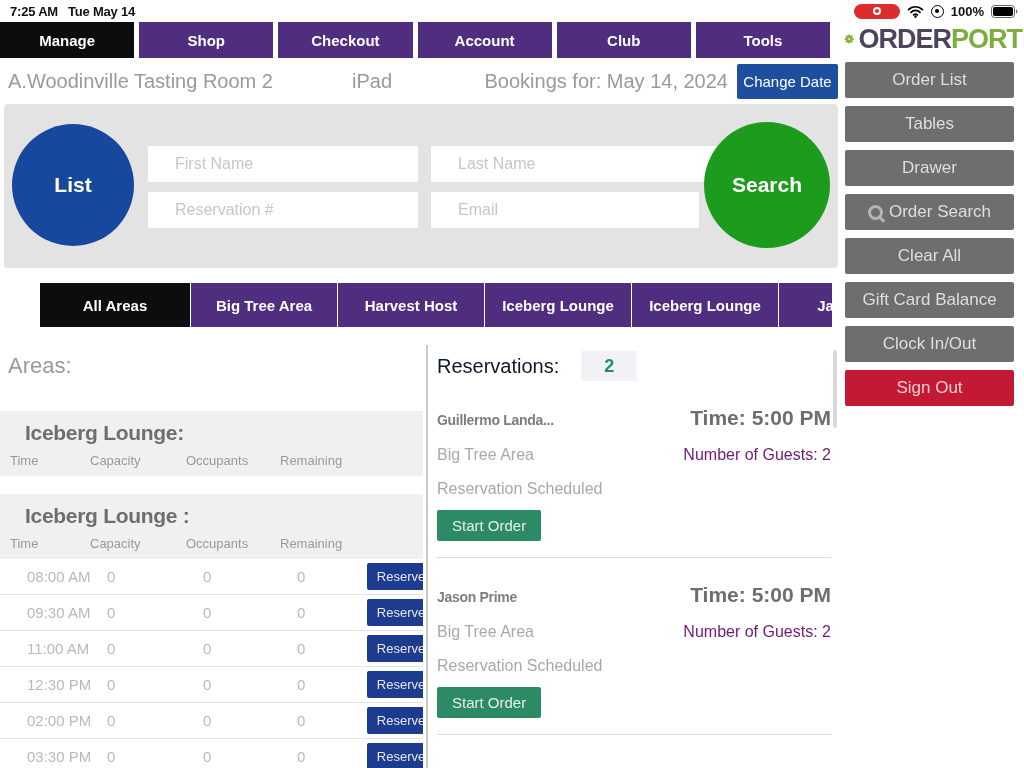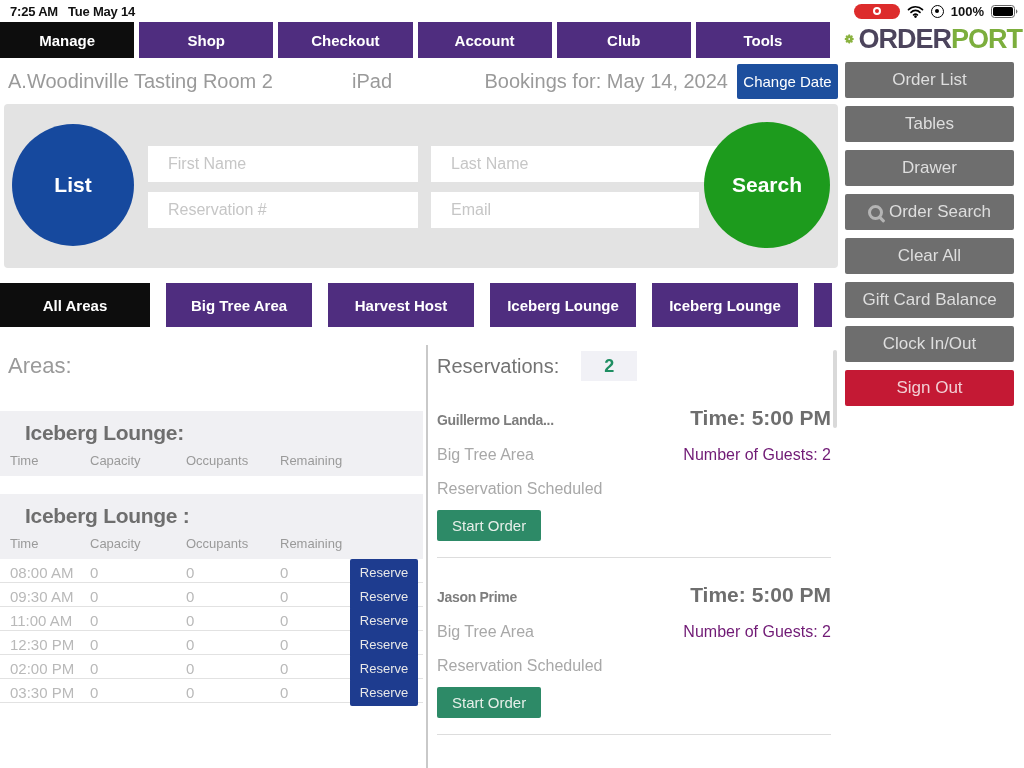--- a/index.html
+++ b/index.html
@@ -54,57 +54,57 @@
   
   .search-panel { position:absolute; top:104px; left:4px; width:834px; height:164px;
     background:#e3e3e3; border-radius:4px; }
   .list-circle { position:absolute; left:8px; top:20px; width:122px; height:122px; border-radius:50%;
     background:#16499e; color:#fff; font-size:21px; font-weight:700;
     display:flex; align-items:center; justify-content:center; }
   .search-circle { position:absolute; left:700px; top:18px; width:126px; height:126px; border-radius:50%;
     background:#1d9b1d; color:#fff; font-size:21px; font-weight:700;
     display:flex; align-items:center; justify-content:center; }
   .search-input { position:absolute; height:36px; background:#fff; border:none; outline:none;
-    font-size:16px; color:#555; padding:0 20px; }
+    font-size:16px; color:#555; padding:0 27px; }
   .search-input::placeholder { color:#c6c6c6; }
   .inp-fn { left:144px; top:42px; width:270px; }
   .inp-ln { left:427px; top:42px; width:304px; }
   .inp-rn { left:144px; top:88px; width:270px; }
   .inp-em { left:427px; top:88px; width:268px; }
 
   
   .area-tabs { position:absolute; top:283px; left:0; width:832px; height:44px;
-    display:flex; gap:16px; overflow:hidden; }
+    display:flex; gap:1px; overflow:hidden;padding-left:40px; }
   .tab-btn { width:146px; flex:0 0 auto; background:#4f2d7f; color:#fff; font-size:15px;
     font-weight:700; display:flex; align-items:center; justify-content:center; }
   .tab-btn.active { background:#0d0d0d; width:150px; }
   .tab-btn.clipped { width:74px; justify-content:flex-end; padding-right:10px; }
 
   
   .areas-panel { position:absolute; top:335px; left:0; width:423px; bottom:0; overflow:hidden; }
   .areas-title { margin:18px 0 0 8px; font-size:22px; color:#9a9a9a; font-weight:400; }
   .area-section { background:#f0f0f3; margin-top:32px; padding:10px 0 8px 0; }
   .area-section.second { margin-top:18px; }
   .section-name { padding-left:25px; font-size:21px; font-weight:700; color:#6e6e6e; letter-spacing:-0.3px; }
   .col-headers { display:grid; grid-template-columns:80px 96px 94px 1fr; padding-left:10px;
     margin-top:8px; font-size:13px; color:#9a9a9a; }
   .slot-row { display:grid; grid-template-columns:80px 96px 94px 70px 68px; align-items:center;
-    height:24px; padding-left:10px; border-bottom:1px solid #e2e2e2; }
+    height:36px; padding-left:27px; border-bottom:1px solid #e2e2e2; }
   .slot-time, .slot-val { font-size:15px; color:#b9b9b9; }
   .reserve-btn { width:68px; height:27px; background:#1e3c8f; color:#e8e8e8; font-size:13px;
     border-radius:2px; }
 
   .v-divider { position:absolute; top:345px; left:426px; width:2px; bottom:0; background:#c9c9c9; }
   .res-scrollbar { position:absolute; top:350px; left:833px; width:4px; height:78px;
     background:#d9d9d9; border-radius:2px; }
 
   
   .res-panel { position:absolute; top:335px; left:437px; width:394px; bottom:0; overflow:hidden; }
   .res-heading { display:flex; align-items:center; gap:22px; margin-top:16px; }
-  .res-title { font-size:20px; color:#737373; }
+  .res-title { font-size:20px; color:#0f172a; }
   .res-badge { width:56px; height:30px; background:#f1f1f6; color:#1f8e62; font-size:18px;
     font-weight:700; display:flex; align-items:center; justify-content:center; }
   .res-card { margin-top:25px; border-bottom:1px solid #ddd; padding-bottom:16px; }
   .res-top { display:flex; justify-content:space-between; align-items:baseline; }
   .res-name { font-size:14px; font-weight:700; color:#7d7d7d; letter-spacing:-0.3px; }
   .res-time { font-size:21px; font-weight:700; color:#6e6e6e; }
   .res-mid { display:flex; justify-content:space-between; margin-top:16px; }
   .res-area { font-size:16px; color:#a8a8a8; }
   .res-guests { font-size:16px; color:#701a75; }
   .res-status { margin-top:16px; font-size:16px; color:#a8a8a8; }

